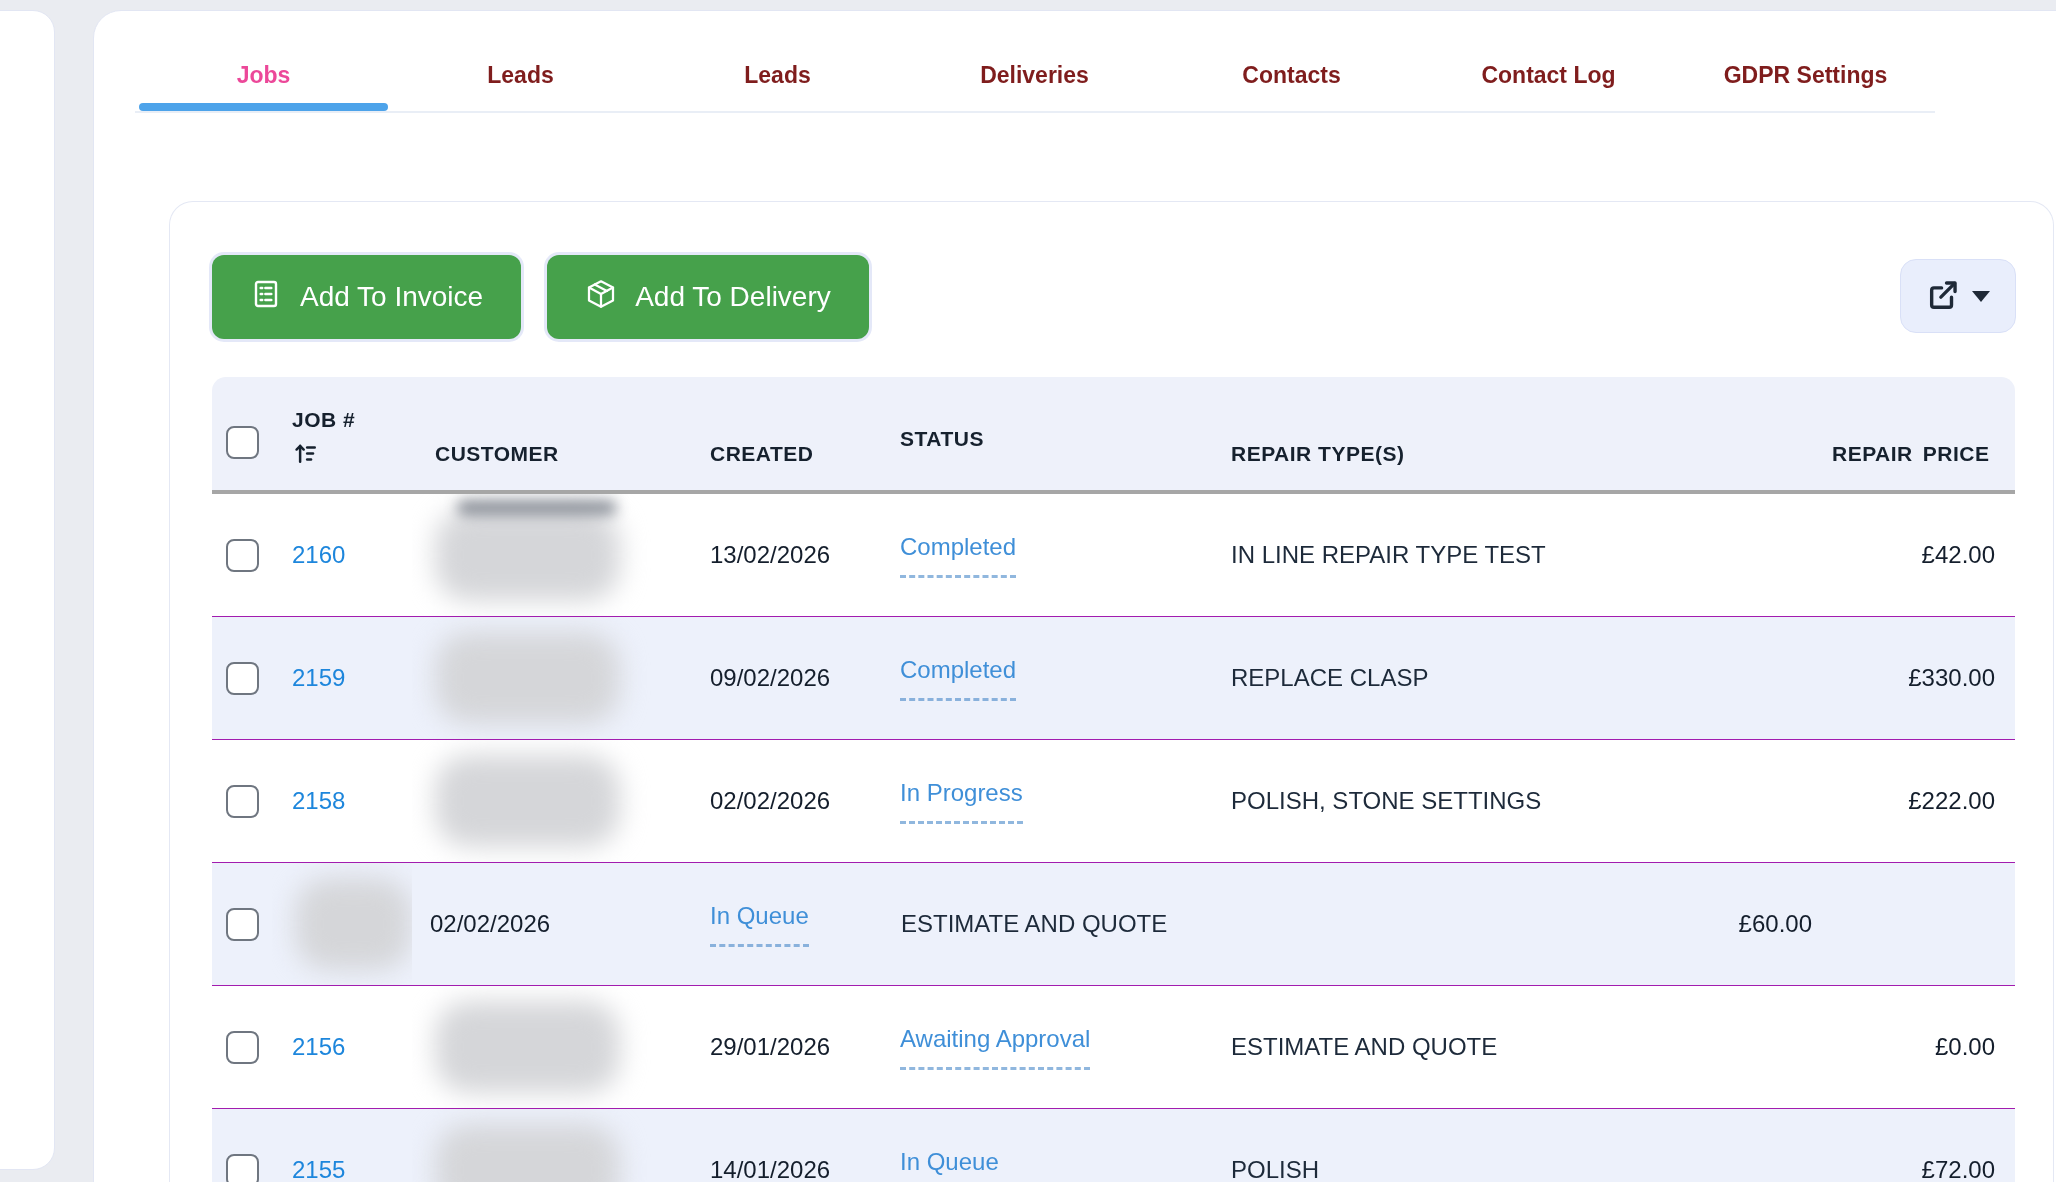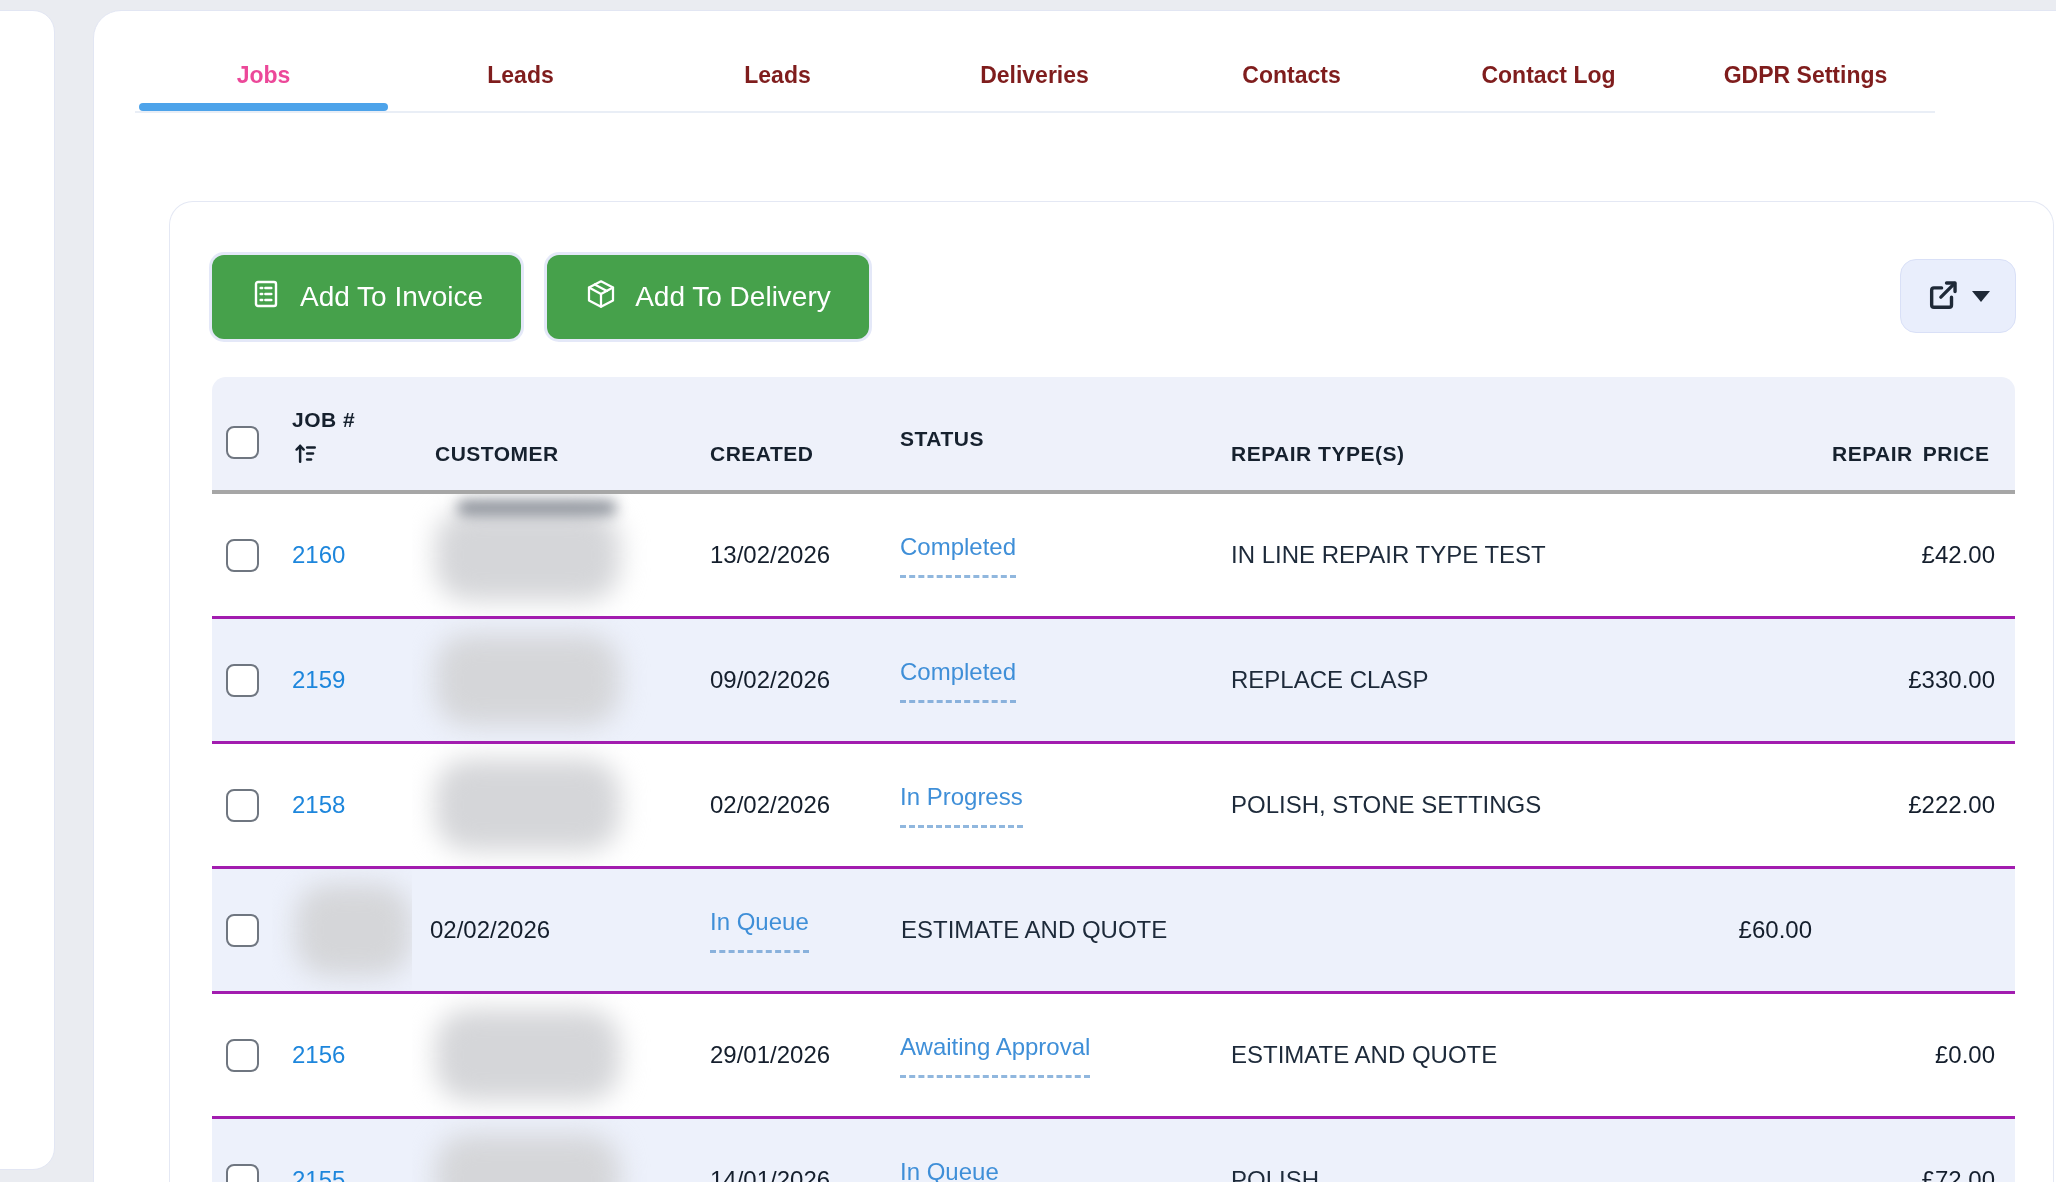--- a/index.html
+++ b/index.html
@@ -67,21 +67,21 @@
     background: #eef1fa; border-radius: 14px 14px 0 0;
     border-bottom: 4px solid #a6a6a6; height: 113px;
     font-weight: 700; font-size: 21px; letter-spacing: 0.5px; color: #16212e;
   }
   .thead .cell { display: flex; align-items: flex-end; padding-bottom: 24px; }
   .thead .cell.c-check { align-items: center; padding-bottom: 0; padding-top: 18px; justify-content: center; }
   .th-job { display: flex; flex-direction: column; gap: 8px; padding-left: 20px; }
   .sort-icon svg { width: 26px; height: 26px; display: block; }
   .cell.c-status.hdr { align-items: center; padding-bottom: 0; padding-top: 10px; }
   .th-price { display: flex; flex-direction: row; align-items: flex-end; gap: 10px; width: 100%; padding-right: 20px; box-sizing: border-box; }
-  .tbody .grid-row { height: 122px; border-bottom: 3px solid #a21caf; background: #ffffff; }
+  .tbody .grid-row { height: 122px; border-bottom: 1px solid #a21caf; background: #ffffff; }
   .tbody .grid-row.alt { background: #edf1fb; }
   .cell { display: flex; align-items: center; }
   .c-check { justify-content: center; }
   .checkbox {
     width: 29px; height: 29px; background: #ffffff; border: 2.5px solid #6f7680;
     border-radius: 8px; cursor: pointer;
   }
   .c-job { padding-left: 20px; }
   .job-link { color: var(--link-blue, #1d86dc); font-size: 24px; text-decoration: none; cursor: pointer; }
   .c-customer { padding-left: 23px; position: relative; overflow: hidden; }

